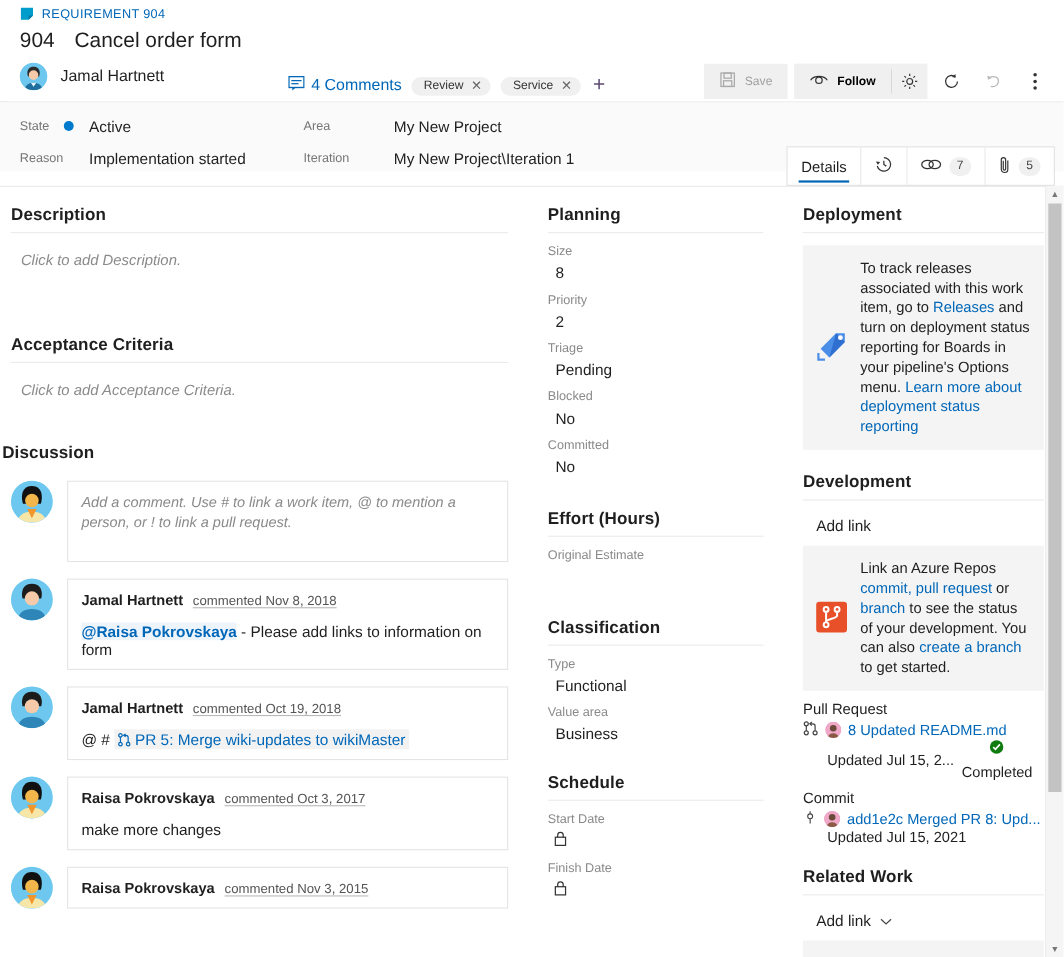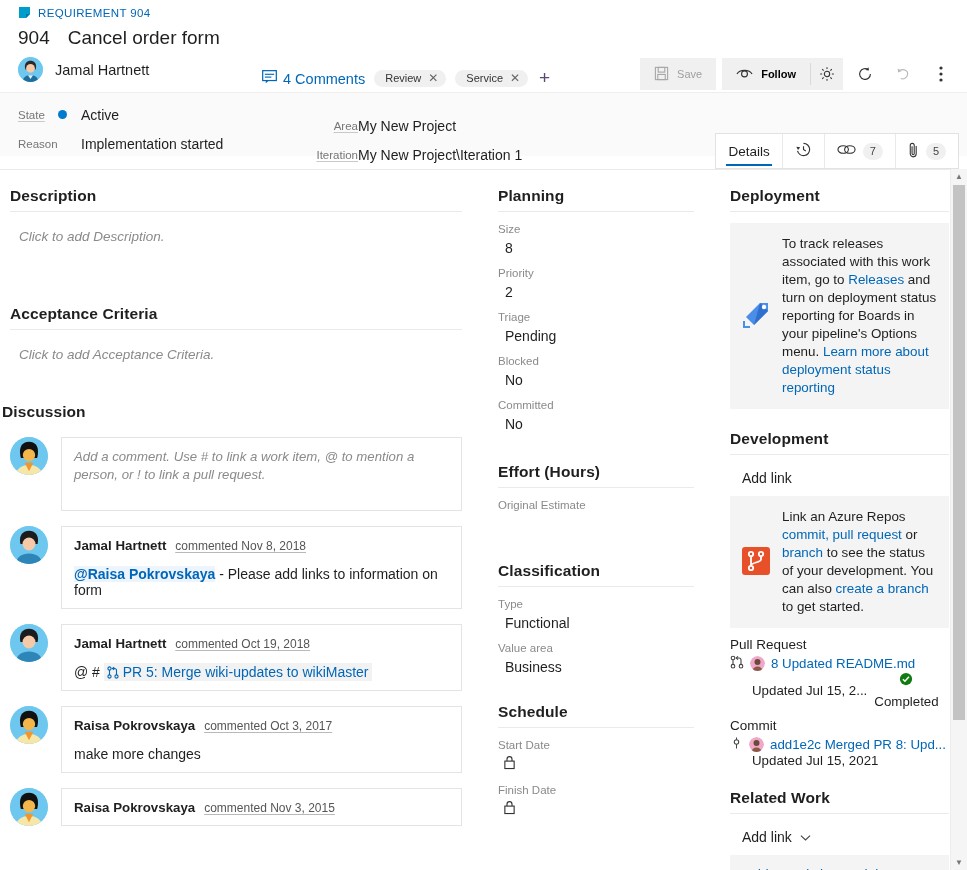--- a/index.html
+++ b/index.html
@@ -67,27 +67,27 @@
     position:absolute; right:12px; top:101px; font-size:11.5px; color:#767676;
   }
   
   .field-strip {
     position:relative; background:#fafafa; border-top:1px solid #eee;
     height:64px; padding-top:7px;
   }
   .fs-row { display:flex; align-items:center; height:29px; }
   .fs-label {
     font-size:11.5px; color:#767676; width:58px; padding-left:18px;
-    text-decoration: underline; text-decoration-color:#c9c9c9;
+    text-decoration-color:#c9c9c9;
     text-underline-offset:2px;
   }
   .fs-label.nounder { text-decoration:none; }
   .state-dot { width:9px; height:9px; border-radius:50%; background:#007acc; margin-right:14px; flex:none;}
   .fs-value { font-size:14px; color:#1f1f1f; }
-  .fs-col2 { position:absolute; left:276px; top:18px;text-align:right; }
+  .fs-col2 { position:absolute; left:276px; top:7px; }
   .fs-col2 .fs-label { padding-left:0; width:82px; }
   
   .tabbar {
     position:absolute; right:8px; top:133px; display:flex; align-items:stretch;
     border:1px solid #e2e2e2; height:36px; background:#fff; z-index:4;
   }
   .tab {
     display:flex; align-items:center; gap:7px; padding:0 12px; cursor:pointer;
     border-right:1px solid #e9e9e9; font-size:13.5px; position:relative;
   }

